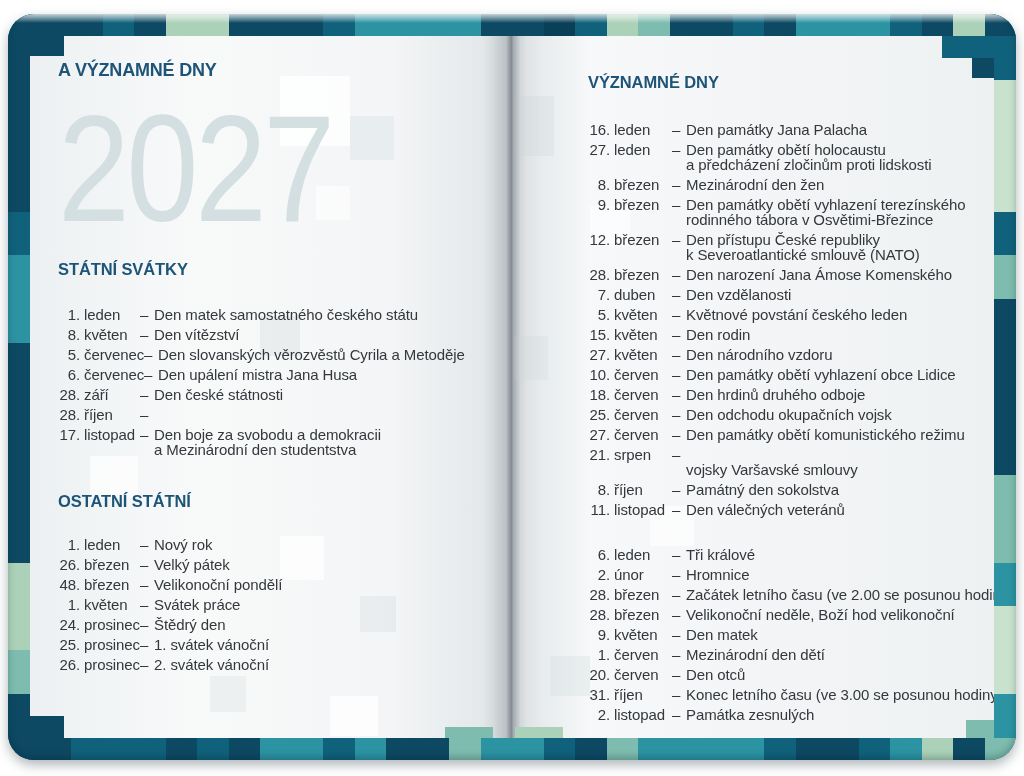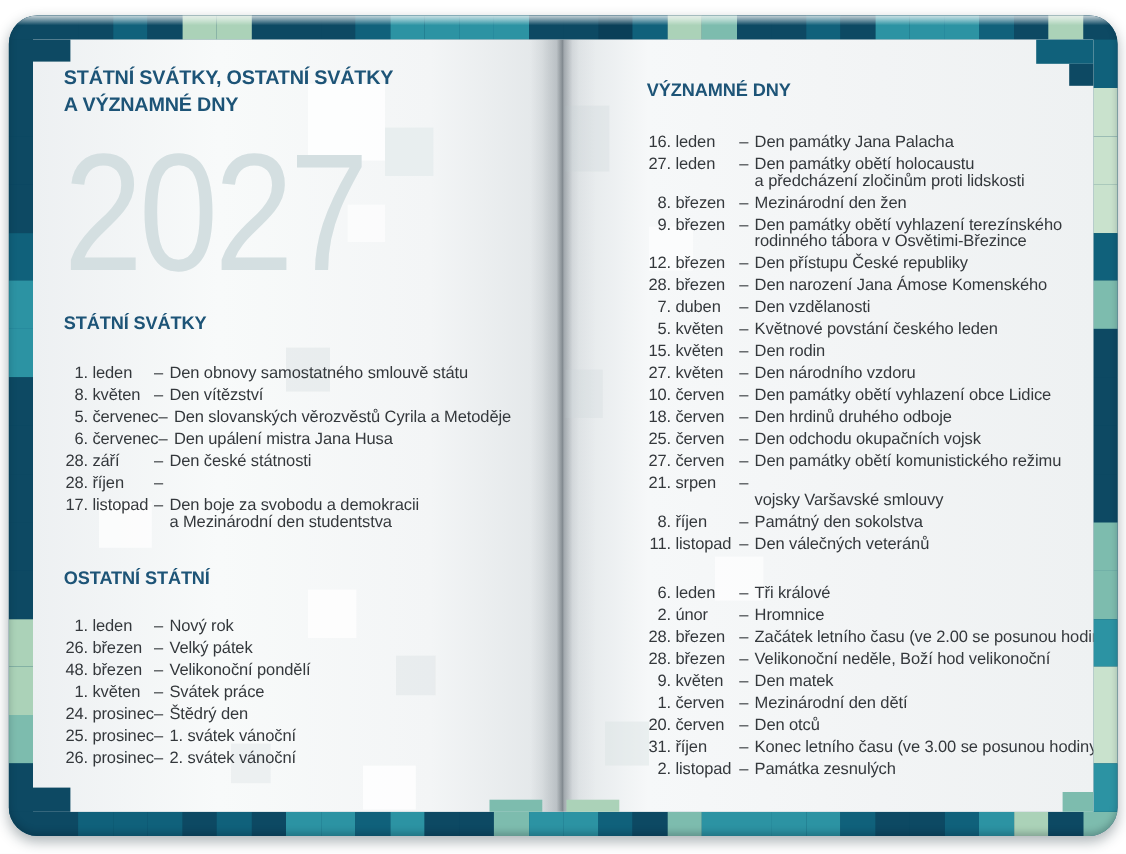--- a/index.html
+++ b/index.html
@@ -177,36 +177,35 @@
       <div class="sq" style="left:300px;top:660px;width:48px;height:40px;background:rgba(255,255,255,.8);"></div>
       <div class="sq" style="left:180px;top:640px;width:36px;height:36px;background:rgba(212,220,222,.3);"></div>
       <div class="sq" style="left:484px;top:60px;width:40px;height:60px;background:rgba(210,218,221,.35);"></div>
       <div class="sq" style="left:484px;top:300px;width:34px;height:44px;background:rgba(214,222,224,.4);"></div>
       <div class="sq" style="left:560px;top:170px;width:40px;height:40px;background:rgba(255,255,255,.6);"></div>
       <div class="sq" style="left:620px;top:470px;width:44px;height:40px;background:rgba(255,255,255,.65);"></div>
       <div class="sq" style="left:520px;top:620px;width:40px;height:40px;background:rgba(216,224,226,.4);"></div>
 
       <div class="page left">
         <h1>
-          <div>STÁTNÍ SVÁTKY, OSTATNÍ SVÁTKY</div>
           <div>A VÝZNAMNÉ DNY</div>
         </h1>
         <div class="year">2027</div>
 
         <h2 class="s1">STÁTNÍ SVÁTKY</h2>
         <div class="list">
             <div class="row">
               <div class="date">
                 <span class="num">1.</span>
                 <span class="mon">leden</span>
               </div>
               <div class="desc">
                 <div class="line">
                   <span class="dash">–</span>
-                  <span class="txt">Den obnovy samostatného smlouvě státu</span>
+                  <span class="txt">Den matek samostatného českého státu</span>
                 </div>
               </div>
             </div>
             <div class="row">
               <div class="date">
                 <span class="num">8.</span>
                 <span class="mon">květen</span>
               </div>
               <div class="desc">
                 <div class="line">
@@ -430,20 +429,24 @@
             </div>
             <div class="row">
               <div class="date">
                 <span class="num">12.</span>
                 <span class="mon">březen</span>
               </div>
               <div class="desc">
                 <div class="line">
                   <span class="dash">–</span>
                   <span class="txt">Den přístupu České republiky</span>
+                </div>
+                <div class="line">
+                  <span class="dash"></span>
+                  <span class="txt">k Severoatlantické smlouvě (NATO)</span>
                 </div>
               </div>
             </div>
             <div class="row">
               <div class="date">
                 <span class="num">28.</span>
                 <span class="mon">březen</span>
               </div>
               <div class="desc">
                 <div class="line">

